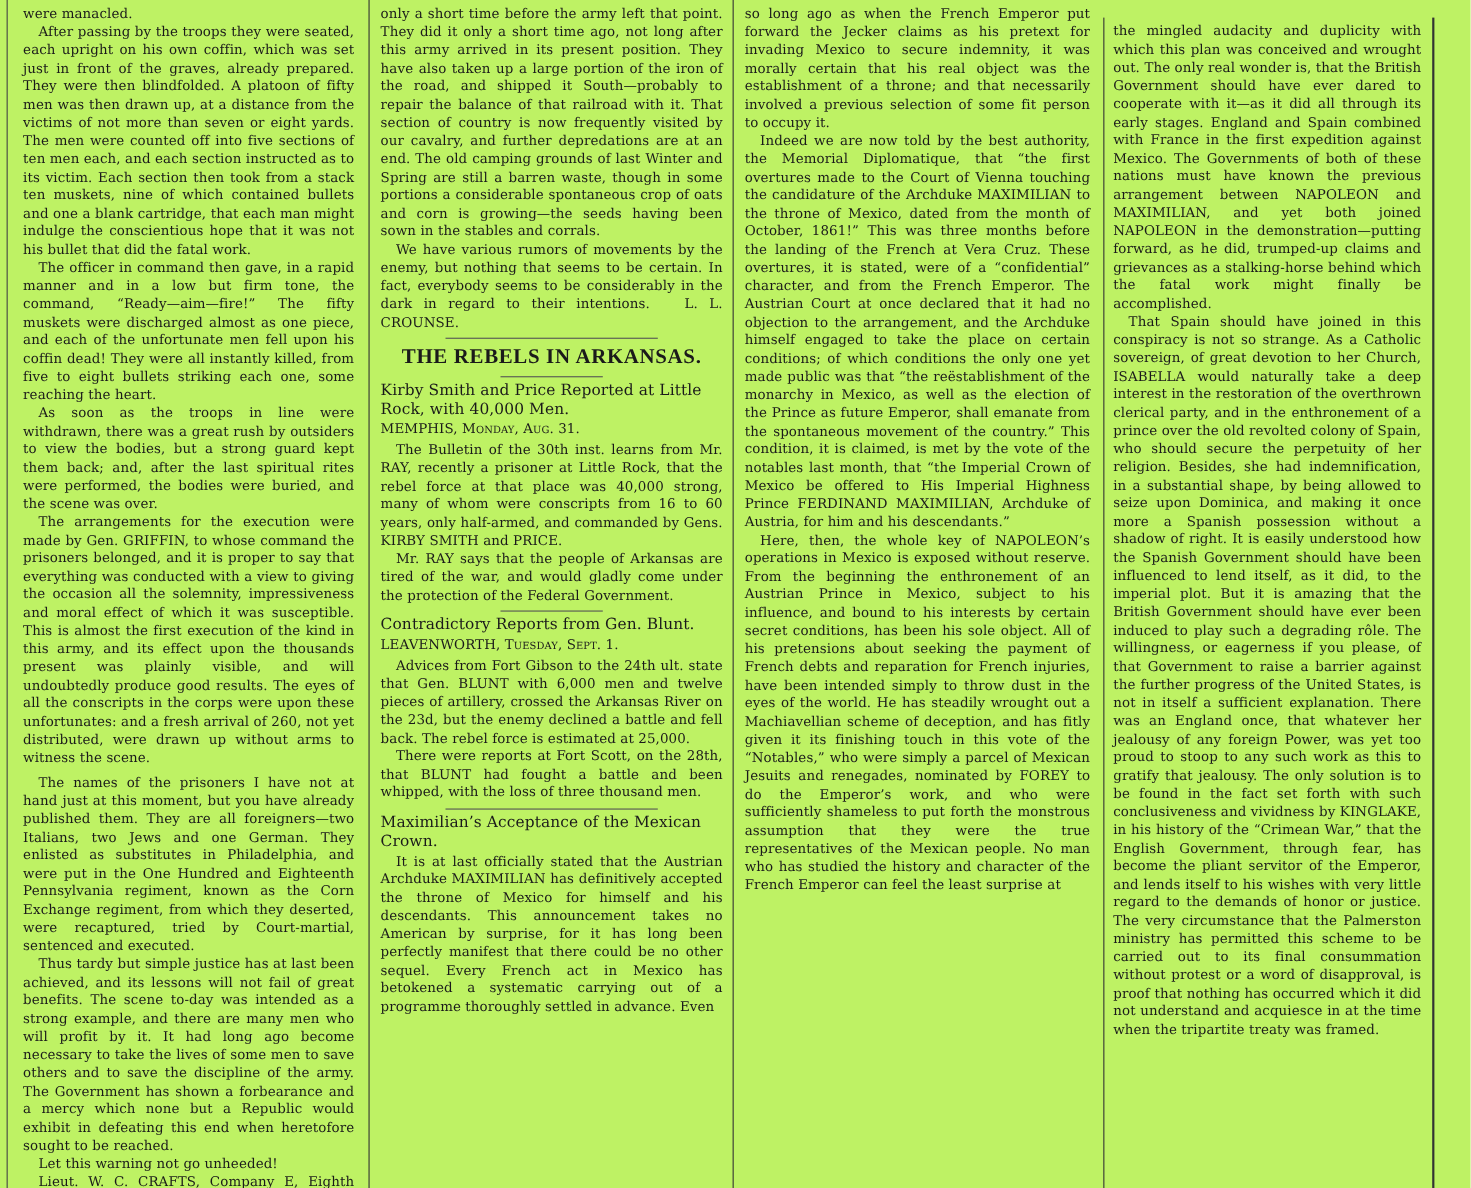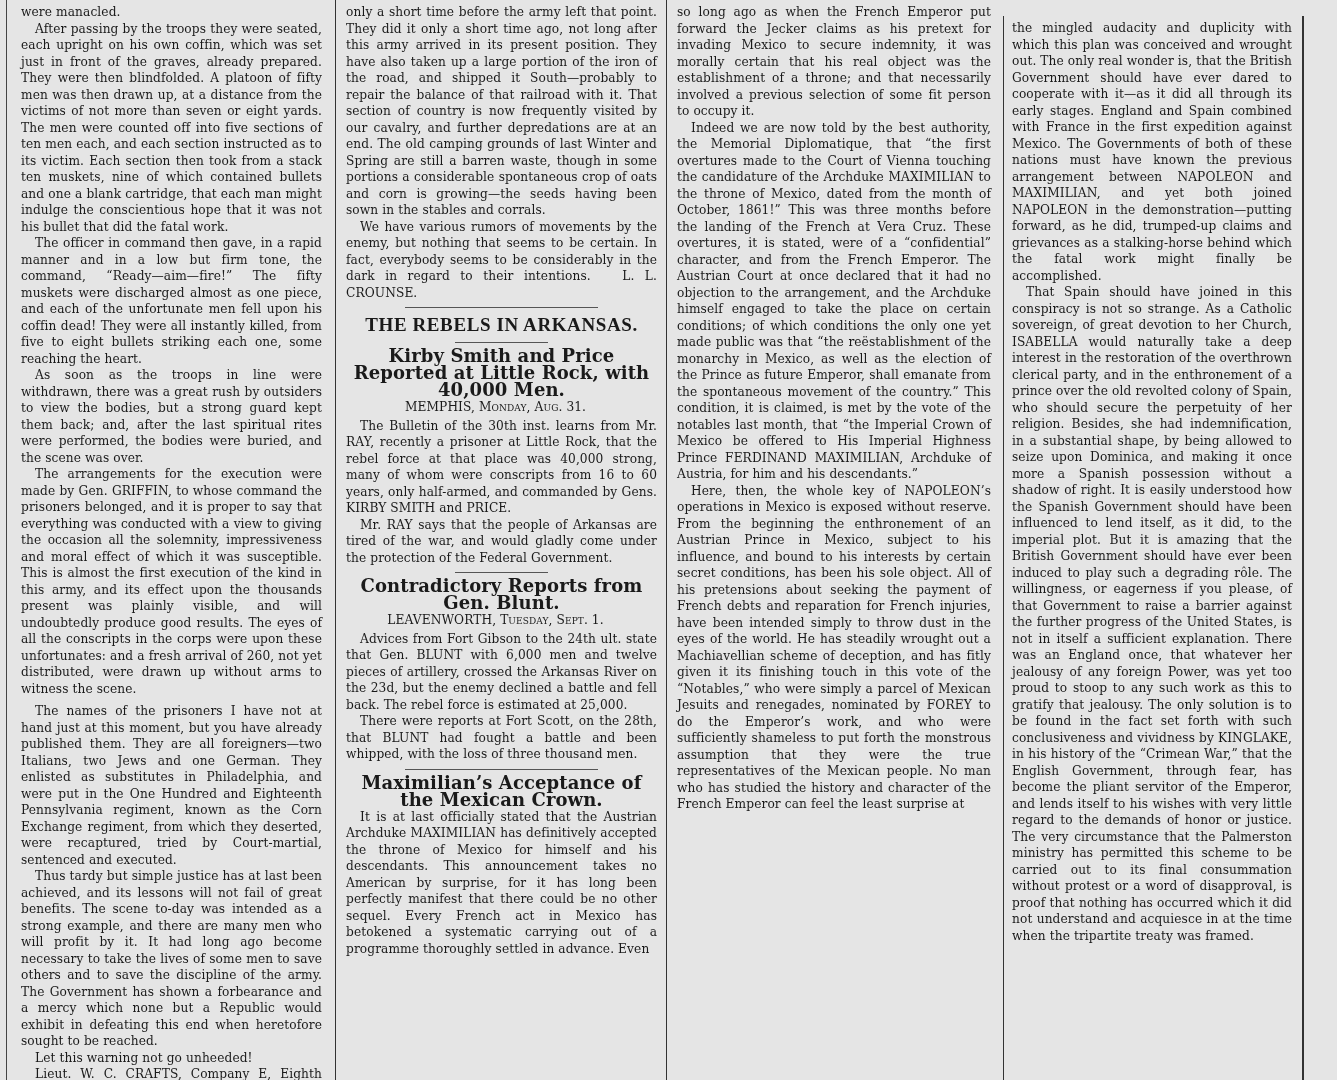--- a/index.html
+++ b/index.html
@@ -1,39 +1,39 @@
 <!DOCTYPE html>
 <html><head>
 <meta charset="utf-8">
 <style>
   html, body { margin: 0; padding: 0; background: #ffffff; }
   body { width: 1337px; height: 1080px; overflow: hidden; position: relative; }
-  .page { position: absolute; left: 0; top: 0; width: 1337px; height: 1080px; background: #e5e5e5; }
+  .page { position: absolute; left: 0; top: 0; width: 1337px; height: 1080px; background: #bef264; }
   .col {
     position: absolute; top: 0; height: 1080px; box-sizing: border-box;
     font-family: "DejaVu Serif", "Liberation Serif", serif;
     color: #1a1a1a; font-size: 12.2px; line-height: 16.5px;
     text-align: justify; letter-spacing: 0.1px;
   }
   .col p { margin: 0; text-indent: 14px; }
   .col p.noindent { text-indent: 0; }
   .c1 { left: 6px; width: 322px; padding: 4px 6px 0 14px; border-left: 1px solid #444; }
   .c2 { left: 335px; width: 328px; padding: 4px 6px 0 10px; border-left: 1px solid #333; }
   .c3 { left: 666px; width: 333px; padding: 4px 8px 0 10px; border-left: 1px solid #333; }
   .c4 { left: 1003px; width: 301px; padding: 4px 10px 0 8px; border-left: 1px solid #333; border-right: 2px solid #333; margin-top: 16px; }
   .sc { font-variant: small-caps; }
   .headline {
     font-family: "Liberation Serif", "DejaVu Serif", serif; font-weight: bold;
     font-size: 19px; letter-spacing: 0.6px; text-align: center; margin: 6px 0 4px 0; line-height: 22px;
   }
   .subhead {
-    font-family: "DejaVu Serif", serif; font-weight: bold; text-align: center;
-    font-size: 18px; line-height: 17px; margin: 2px 0 1px 0;
+    font-family: "DejaVu Serif", serif; font-weight: normal; text-align: left;
+    font-size: 14px; line-height: 17px; margin: 2px 0 1px 0;
   }
-  .dateline { text-align: center; padding-right: 12px; margin-bottom: 2px; }
+  .dateline { text-align: left; padding-right: 12px; margin-bottom: 2px; }
   .rule { height: 0; border-top: 1px solid #555; width: 62%; margin: 6px auto 4px auto; }
   .rule.short { width: 30%; }
   p.gap { margin-top: 6px; }
 </style>
 </head>
 <body>
 
 <div class="page">
 
   <div class="col c1">

